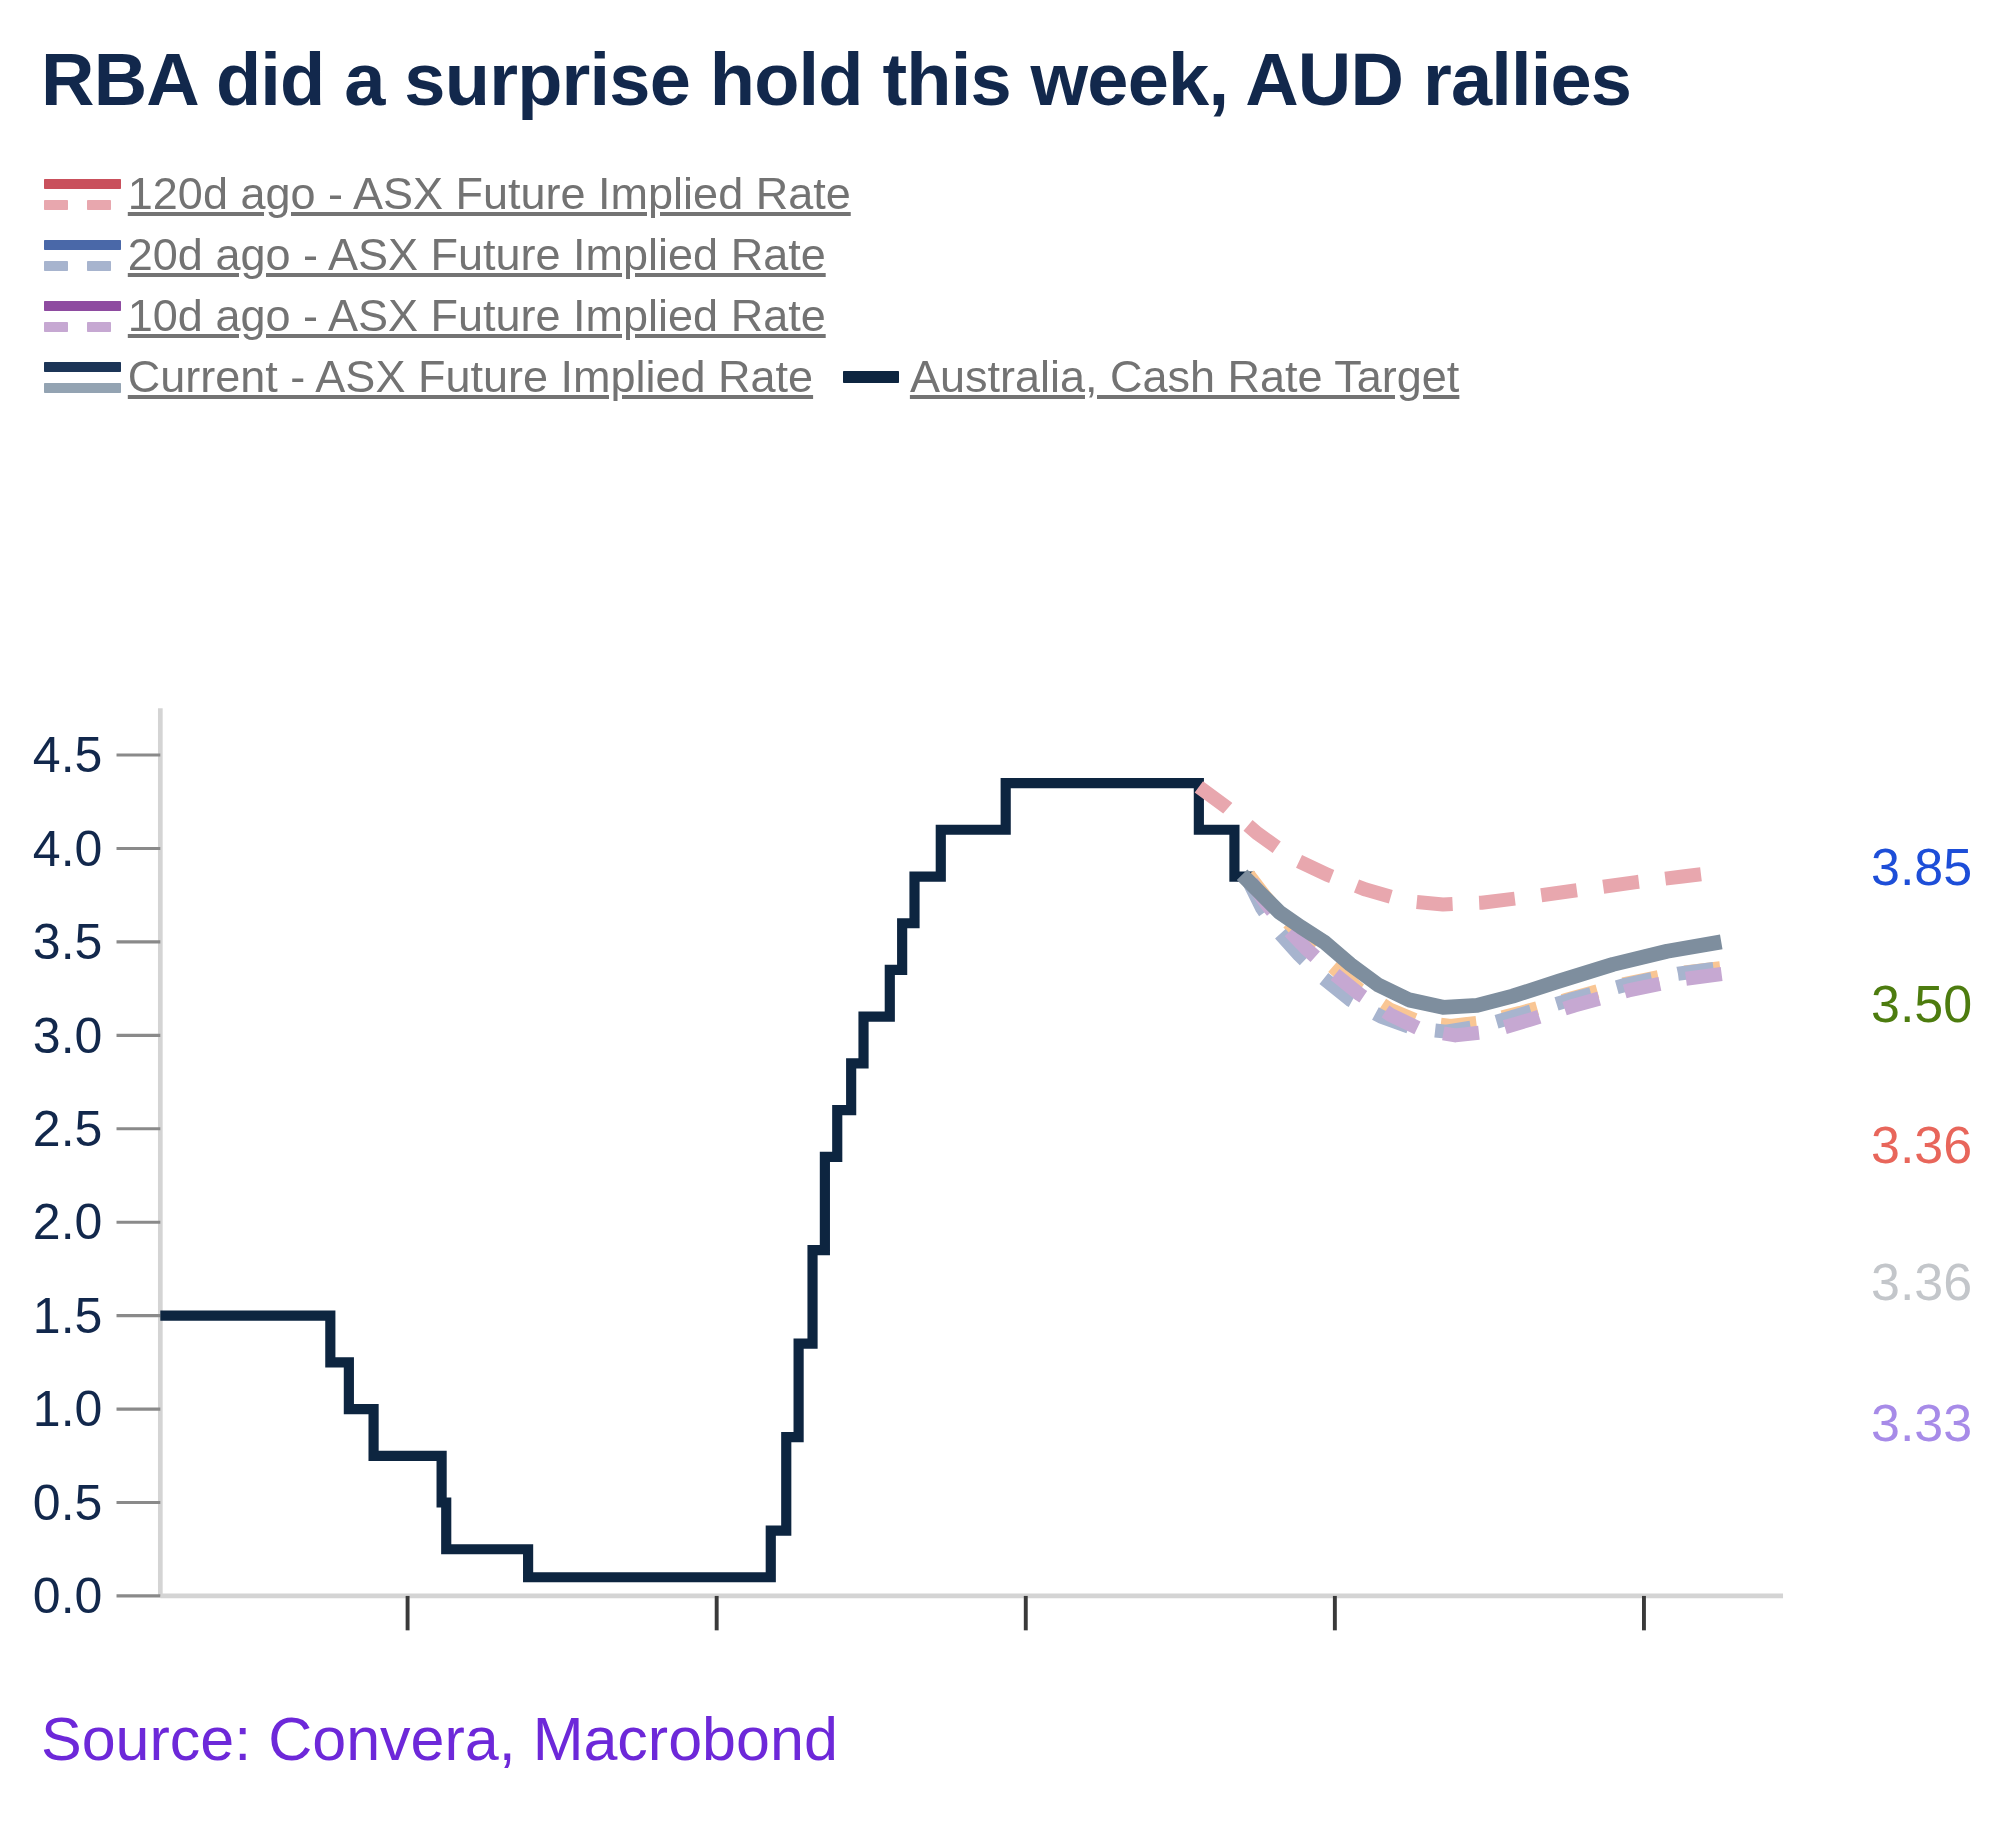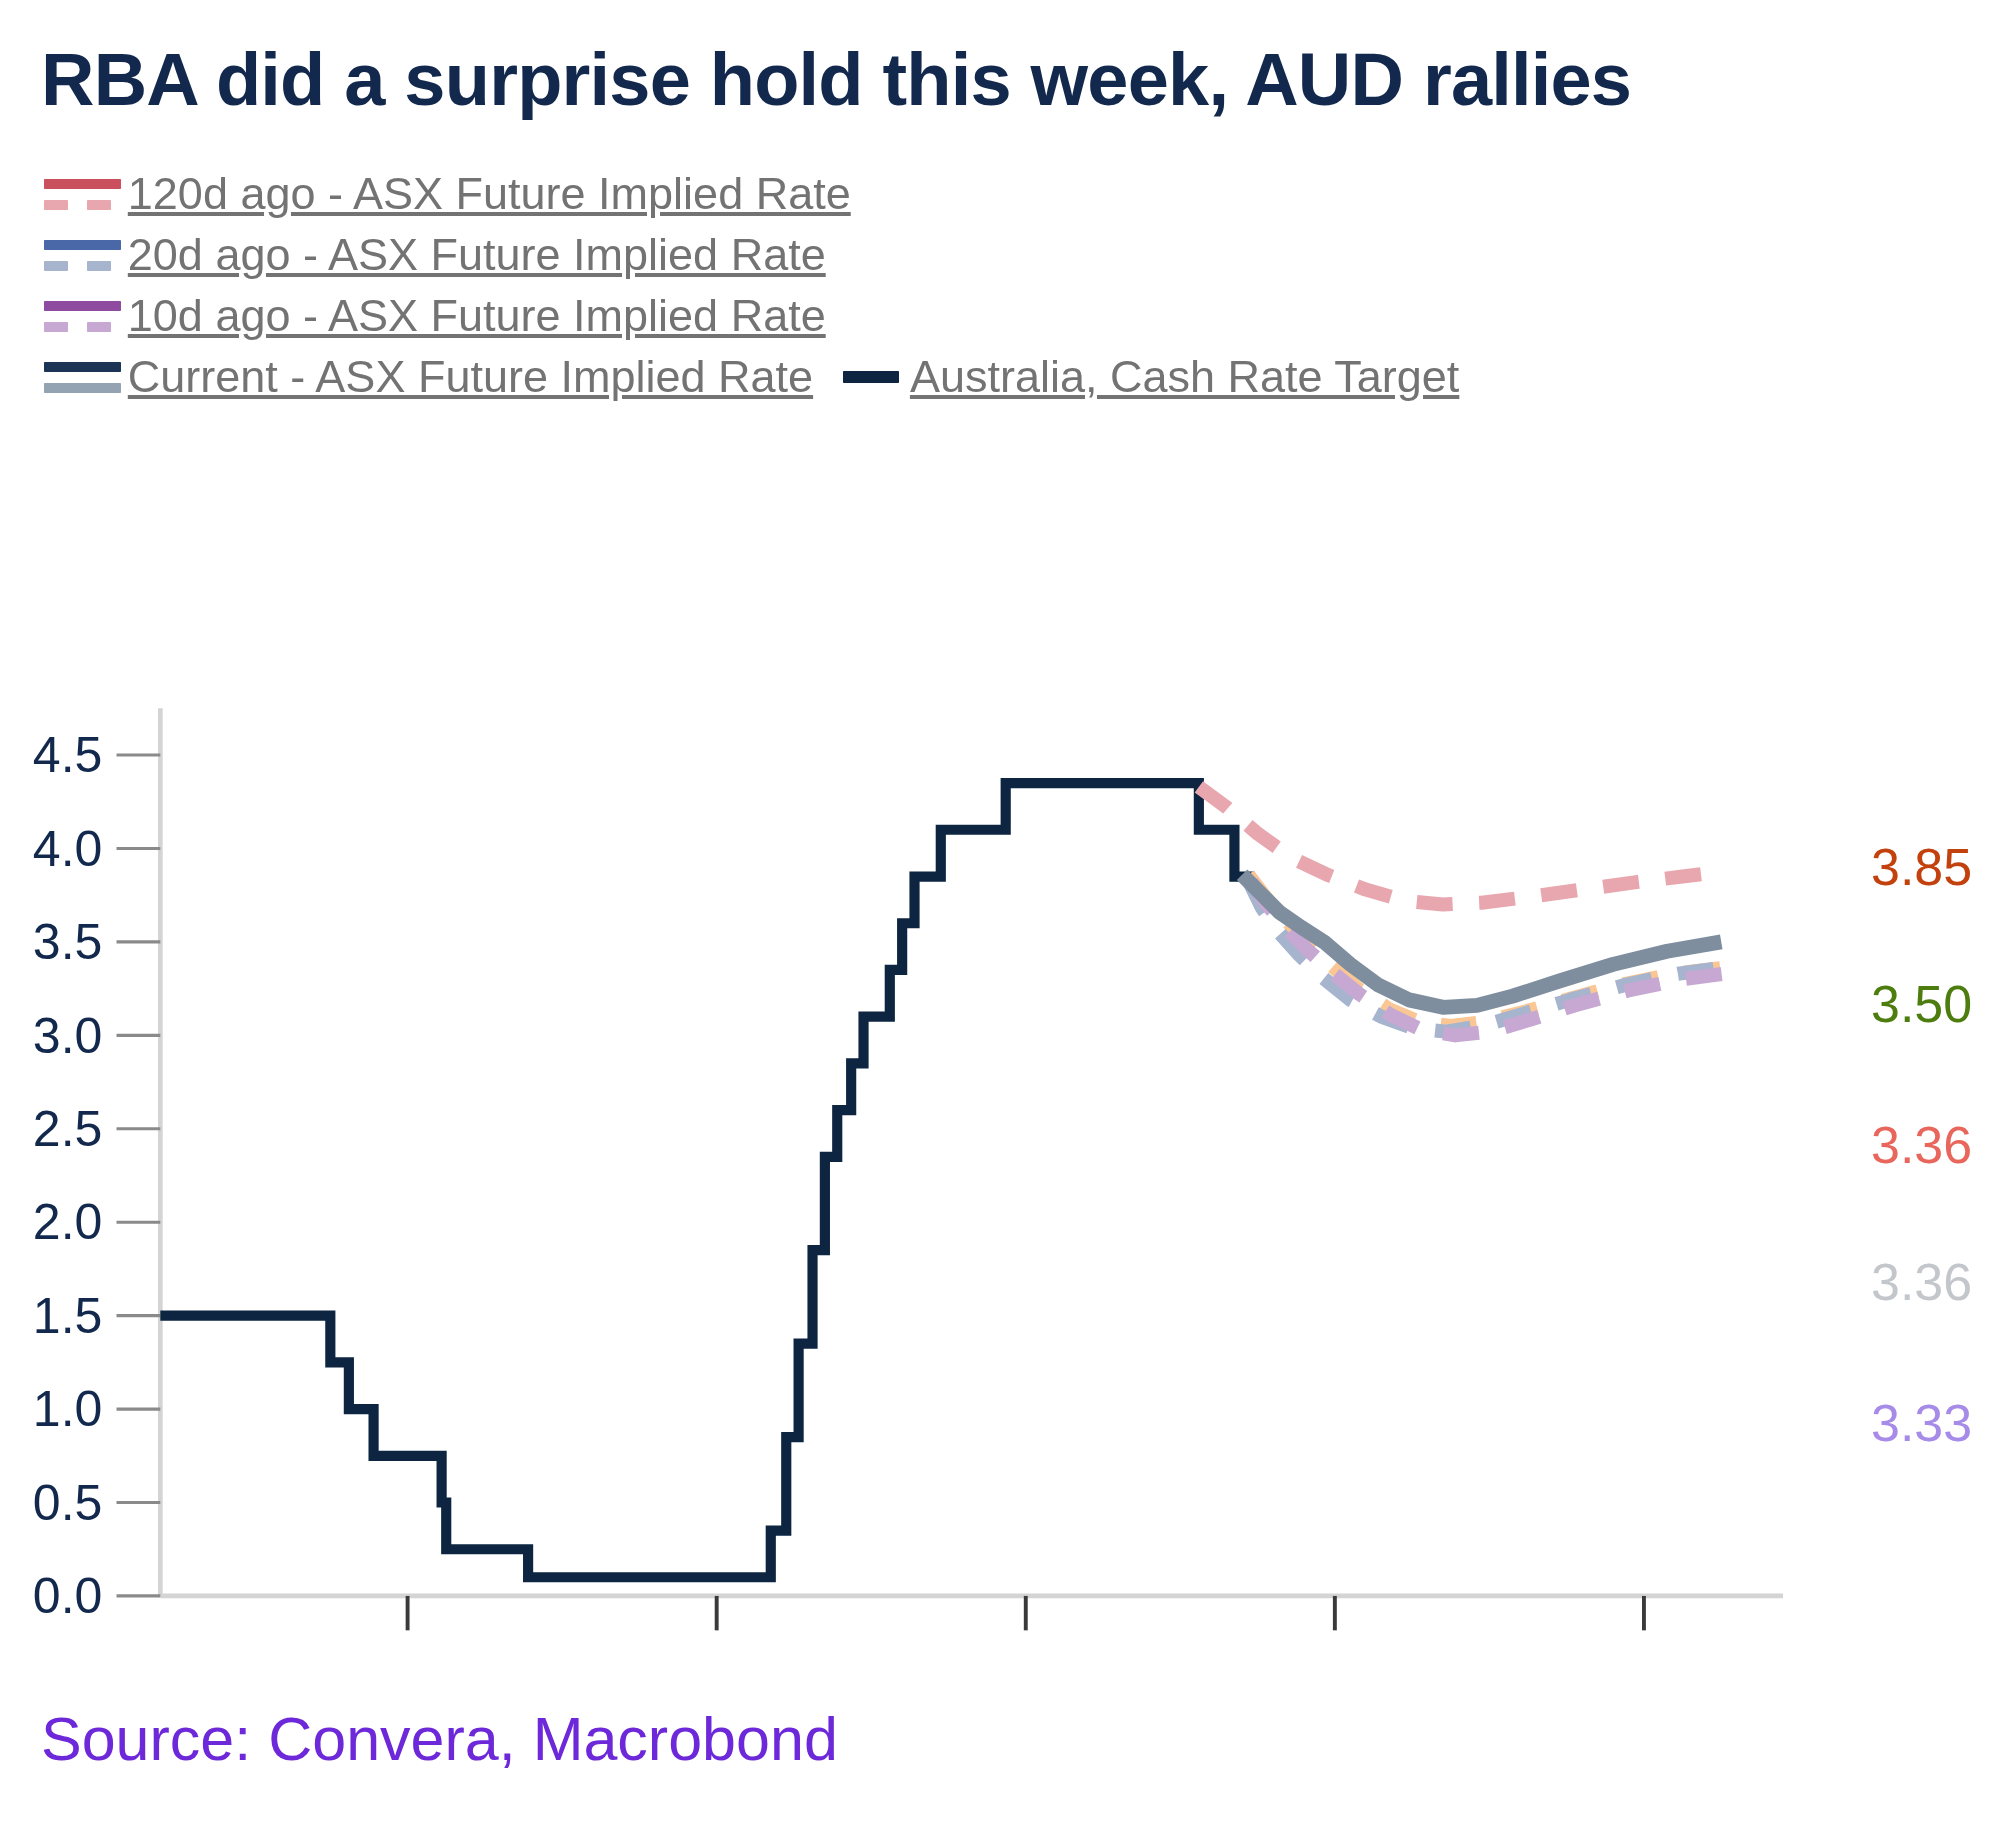--- a/index.html
+++ b/index.html
@@ -169,21 +169,21 @@
         <path d="M205.0 821.6 L422.4 821.6 L422.4 881.3 L446.1 881.3 L446.1 941.1 L477.7 941.1 L477.7 1000.8 L564.7 1000.8 L564.7 1060.5 L570.6 1060.5 L570.6 1120.3 L675.3 1120.3 L675.3 1156.1 L985.6 1156.1 L985.6 1096.4 L1005.4 1096.4 L1005.4 976.9 L1021.2 976.9 L1021.2 857.4 L1039.0 857.4 L1039.0 737.9 L1054.8 737.9 L1054.8 618.5 L1070.6 618.5 L1070.6 558.7 L1088.4 558.7 L1088.4 499.0 L1104.2 499.0 L1104.2 439.3 L1137.8 439.3 L1137.8 379.5 L1153.6 379.5 L1153.6 319.8 L1169.4 319.8 L1169.4 260.1 L1203.0 260.1 L1203.0 200.3 L1286.0 200.3 L1286.0 140.6 L1533.0 140.6 L1533.0 200.3 L1578.5 200.3 L1578.5 260.1 L1604.1 260.1 " fill="none" stroke="#0D2540" stroke-width="13" stroke-linejoin="miter" stroke-linecap="butt"></path>
         <path d="M1533.0 145.4 L1568.6 171.6 L1608.1 205.1 L1651.6 236.2 L1697.0 257.7 L1746.4 276.8 L1795.8 291.1 L1845.2 295.9 L1894.6 293.5 L1953.9 286.3 L2023.1 276.8 L2092.3 267.2 L2151.5 260.1 L2191.1 255.3 " fill="none" stroke="#E8A7AE" stroke-width="18" stroke-linejoin="round" stroke-linecap="butt" stroke-dasharray="46 34"></path>
         <path d="M1596.2 257.7 L1618.0 286.3 L1643.7 315.0 L1671.3 343.7 L1701.0 372.4 L1736.5 403.4 L1776.1 429.7 L1815.6 446.4 L1855.1 451.2 L1894.6 446.4 L1944.0 434.5 L2003.3 417.8 L2072.5 398.6 L2141.7 384.3 L2201.0 377.1 " fill="none" stroke="#F9C694" stroke-width="18" stroke-linejoin="round" stroke-linecap="butt" stroke-dasharray="46 34"></path>
         <path d="M1596.2 264.8 L1614.0 300.7 L1635.8 331.7 L1661.5 360.4 L1691.1 389.1 L1726.7 417.8 L1766.2 439.3 L1805.7 453.6 L1849.2 458.4 L1894.6 451.2 L1944.0 436.9 L2007.3 417.8 L2078.4 398.6 L2145.6 384.3 L2201.0 377.1 " fill="none" stroke="#A7B4CE" stroke-width="18" stroke-linejoin="round" stroke-linecap="butt" stroke-dasharray="46 34"></path>
         <path d="M1600.2 267.2 L1620.0 295.9 L1643.7 324.6 L1671.3 353.2 L1703.0 381.9 L1738.5 410.6 L1778.0 436.9 L1817.6 456.0 L1861.0 463.2 L1904.5 458.4 L1953.9 444.0 L2013.2 424.9 L2082.4 405.8 L2149.6 391.5 L2204.9 384.3 " fill="none" stroke="#C6A8D2" stroke-width="18" stroke-linejoin="round" stroke-linecap="butt" stroke-dasharray="46 34"></path>
         <path d="M1588.3 257.7 L1612.0 281.6 L1635.8 305.5 L1663.4 324.6 L1693.1 343.7 L1726.7 372.4 L1762.2 398.6 L1801.8 417.8 L1845.2 427.3 L1888.7 424.9 L1934.2 413.0 L1993.5 393.9 L2062.6 372.4 L2131.8 355.6 L2201.0 343.7 " fill="none" stroke="#7E8E9E" stroke-width="19" stroke-linejoin="round" stroke-linecap="butt"></path>
       </svg>
   </div>
 
   <div class="endlabels" id="endlabels">
-      <div class="endlabel" style="top: 168px; left: 48px; color: #c2410c;">3.85</div>
+      <div class="endlabel" style="top: 168px; left: 48px; color: #1d4ed8;">3.85</div>
       <div class="endlabel" style="top: 305px; left: 48px; color: #4d7c0f;">3.50</div>
       <div class="endlabel" style="top: 446px; left: 48px; color: rgb(232, 102, 91);">3.36</div>
       <div class="endlabel" style="top: 583px; left: 48px; color: rgb(195, 198, 202);">3.36</div>
       <div class="endlabel" style="top: 724px; left: 48px; color: rgb(167, 139, 232);">3.33</div>
     </div>
 
   <div class="source">Source: Convera, Macrobond</div>
 
 </div>
 

